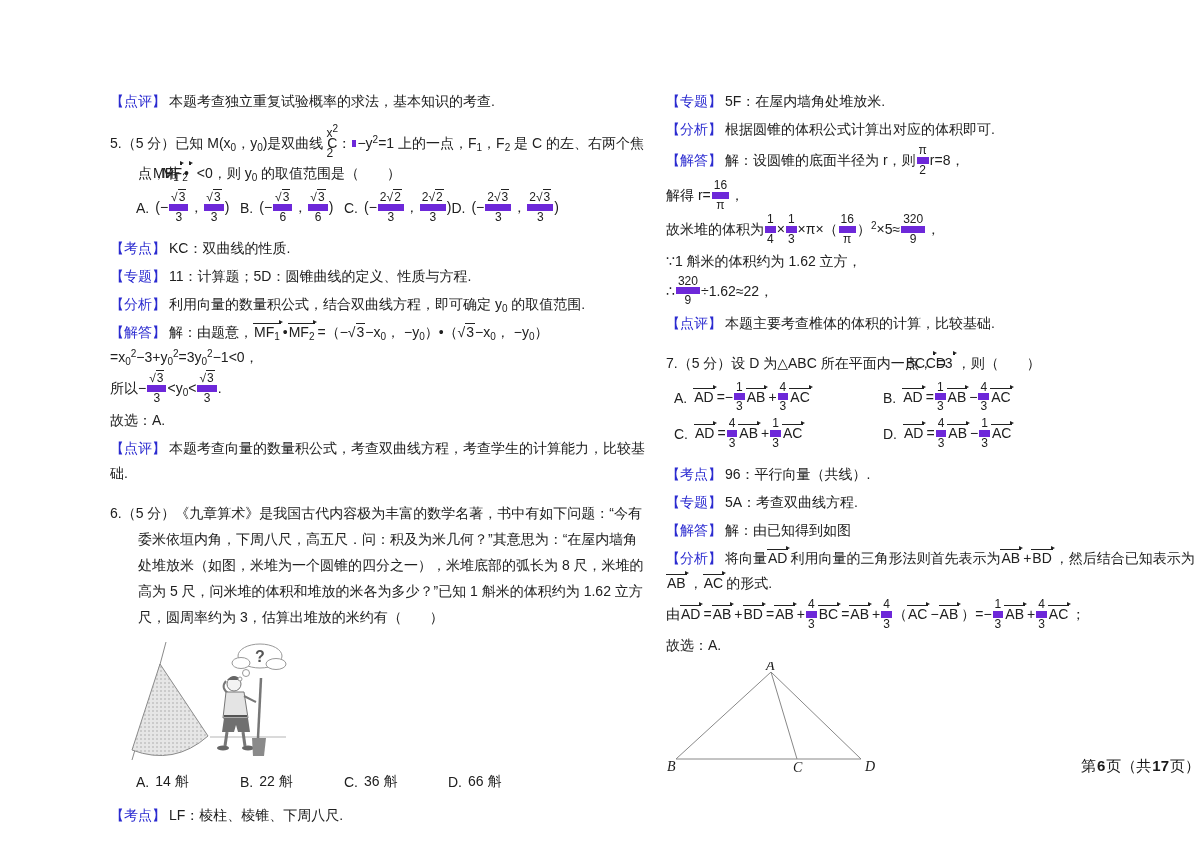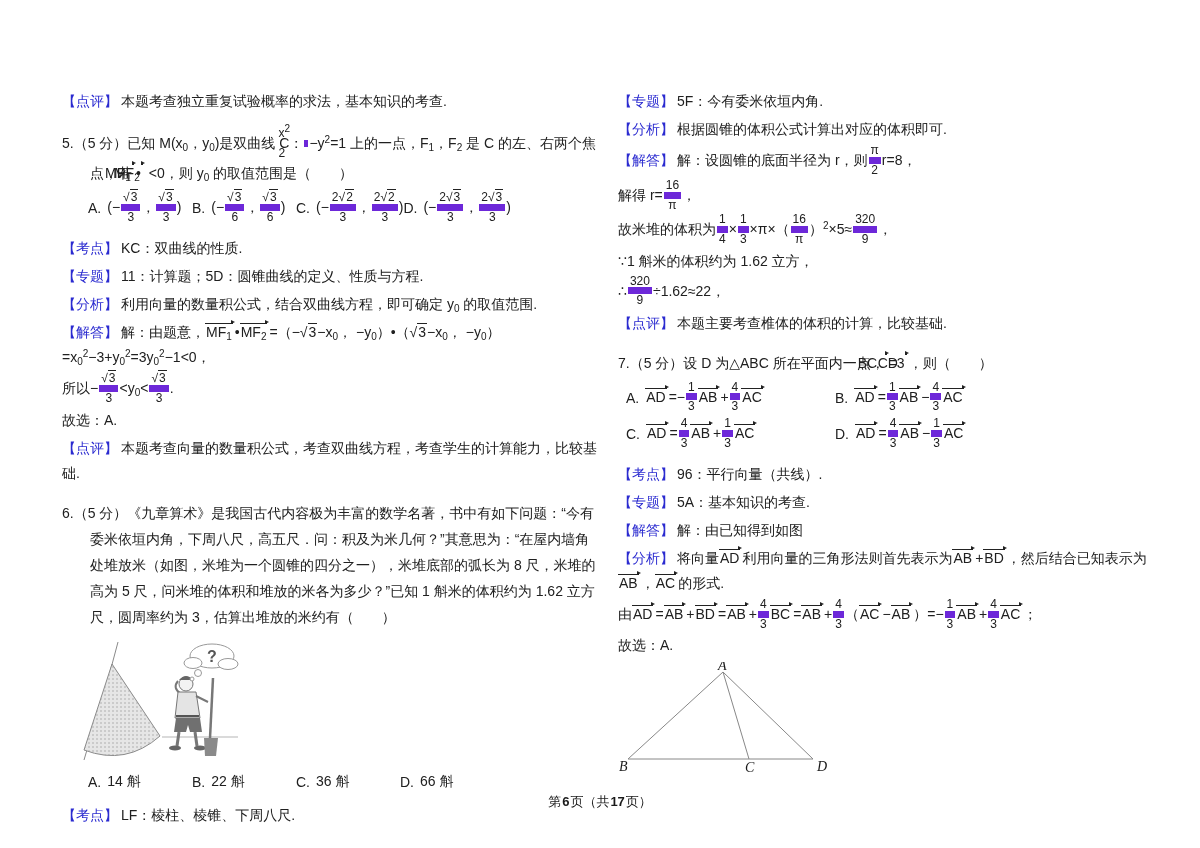--- a/index.html
+++ b/index.html
@@ -1,21 +1,21 @@
 <!DOCTYPE html>
 <html style="--label: #2b2bd0;"><head>
 <meta charset="utf-8">
 <style>
   html,body{margin:0;padding:0;}
   body{
     width:1200px;height:848px;background:#ffffff;position:relative;overflow:hidden;
     font-family:"Liberation Sans","DejaVu Sans",sans-serif;
     font-size:14px;color:#202020;
   }
-  .col{position:absolute;top:86px;}
+  .col{position:absolute;top:86px;margin-left:48px;}
   #col-left{left:62px;width:540px;}
   #col-right{left:618px;width:542px;}
   p{margin:0;}
   .lp{margin:3px 0;line-height:25px;}
   .sp{margin:2px 0;line-height:25px;}
   .qp{margin:4px 0;line-height:26px;padding-left:28px;text-indent:-28px;}
   .mt-q{margin-top:14px;}
   .mt-md{margin-top:12px;}
   .tag{color:var(--label,#2b2bd0);margin-right:3px;}
   
@@ -33,21 +33,21 @@
   .vec::before{content:"";position:absolute;top:1px;left:0;right:2px;border-top:1px solid #222;}
   .vec::after{content:"";position:absolute;top:-2px;right:-2px;width:0;height:0;
               border:2px solid transparent;border-left:4px solid #222;}
   .sqrt{white-space:nowrap;}
   .sqrt .rad{border-top:1px solid #222;padding:0 1px;}
   sup,sub{font-size:10px;line-height:0;}
   sub{vertical-align:-3px;}
   sup{vertical-align:5px;}
   .figure{margin:8px 0 4px 14px;}
   .tri-fig{margin:4px 0 0 0;}
-  #footer{position:absolute;left:0;right:0;top:757px;text-align:center;font-size:13px;color:#1a1a1a;margin-top:36px;}
+  #footer{position:absolute;left:0;right:0;top:757px;text-align:right;font-size:15px;color:#1a1a1a;}
   #footer b{font-weight:bold;margin:0 1px;}
 </style>
 </head>
 <body>
 
 <div id="col-left" class="col">
     <p class="lp"><span class="tag">【点评】</span><span class="ltext">本题考查独立重复试验概率的求法，基本知识的考查.</span></p>
     <p class="qp mt-q">5.（5 分）已知 M(x<sub>0</sub>，y<sub>0</sub>)是双曲线 C：<span class="frac">
         <span class="fn">x<sup>2</sup></span>
         <span class="fd">2</span>
@@ -166,21 +166,21 @@
         <span class="obody">36 斛</span>
       </span>
       <span class="opt">
         <span class="okey">D.</span>
         <span class="obody">66 斛</span>
       </span>
     </div>
     <p class="lp mt-md"><span class="tag">【考点】</span><span class="ltext">LF：棱柱、棱锥、下周八尺.</span></p>
   </div>
 <div id="col-right" class="col">
-    <p class="lp"><span class="tag">【专题】</span><span class="ltext">5F：今有委米依垣内角.</span></p>
+    <p class="lp"><span class="tag">【专题】</span><span class="ltext">5F：在屋内墙角处堆放米.</span></p>
     <p class="lp"><span class="tag">【分析】</span><span class="ltext">根据圆锥的体积公式计算出对应的体积即可.</span></p>
     <p class="lp"><span class="tag">【解答】</span><span class="ltext">解：设圆锥的底面半径为 r，则<span class="frac">
           <span class="fn">π</span>
           <span class="fd">2</span>
         </span>r=8，</span></p>
     <p class="sp">解得 r=<span class="frac">
         <span class="fn">16</span>
         <span class="fd">π</span>
       </span>，</p>
     <p class="sp">故米堆的体积为<span class="frac">
@@ -239,21 +239,21 @@
         <span class="obody"><span class="vec">AD</span>=<span class="frac">
             <span class="fn">4</span>
             <span class="fd">3</span>
           </span><span class="vec">AB</span>−<span class="frac">
             <span class="fn">1</span>
             <span class="fd">3</span>
           </span><span class="vec">AC</span></span>
       </span>
     </div>
     <p class="lp mt-md"><span class="tag">【考点】</span><span class="ltext">96：平行向量（共线）.</span></p>
-    <p class="lp"><span class="tag">【专题】</span><span class="ltext">5A：基本知识的考查.</span></p>
+    <p class="lp"><span class="tag">【专题】</span><span class="ltext">5A：考查双曲线方程.</span></p>
     <p class="lp"><span class="tag">【解答】</span><span class="ltext">解：由已知得到如图</span></p>
     <p class="lp"><span class="tag">【分析】</span><span class="ltext">将向量<span class="vec">AD</span>利用向量的三角形法则首先表示为<span class="vec">AB</span>+<span class="vec">BD</span>，然后结合已知表示为<span class="vec">AB</span>，<span class="vec">AC</span>的形式.</span></p>
     <p class="sp">由<span class="vec">AD</span>=<span class="vec">AB</span>+<span class="vec">BD</span>=<span class="vec">AB</span>+<span class="frac">
         <span class="fn">4</span>
         <span class="fd">3</span>
       </span><span class="vec">BC</span>=<span class="vec">AB</span>+<span class="frac">
         <span class="fn">4</span>
         <span class="fd">3</span>
       </span>（<span class="vec">AC</span>−<span class="vec">AB</span>）=−<span class="frac">
         <span class="fn">1</span>

